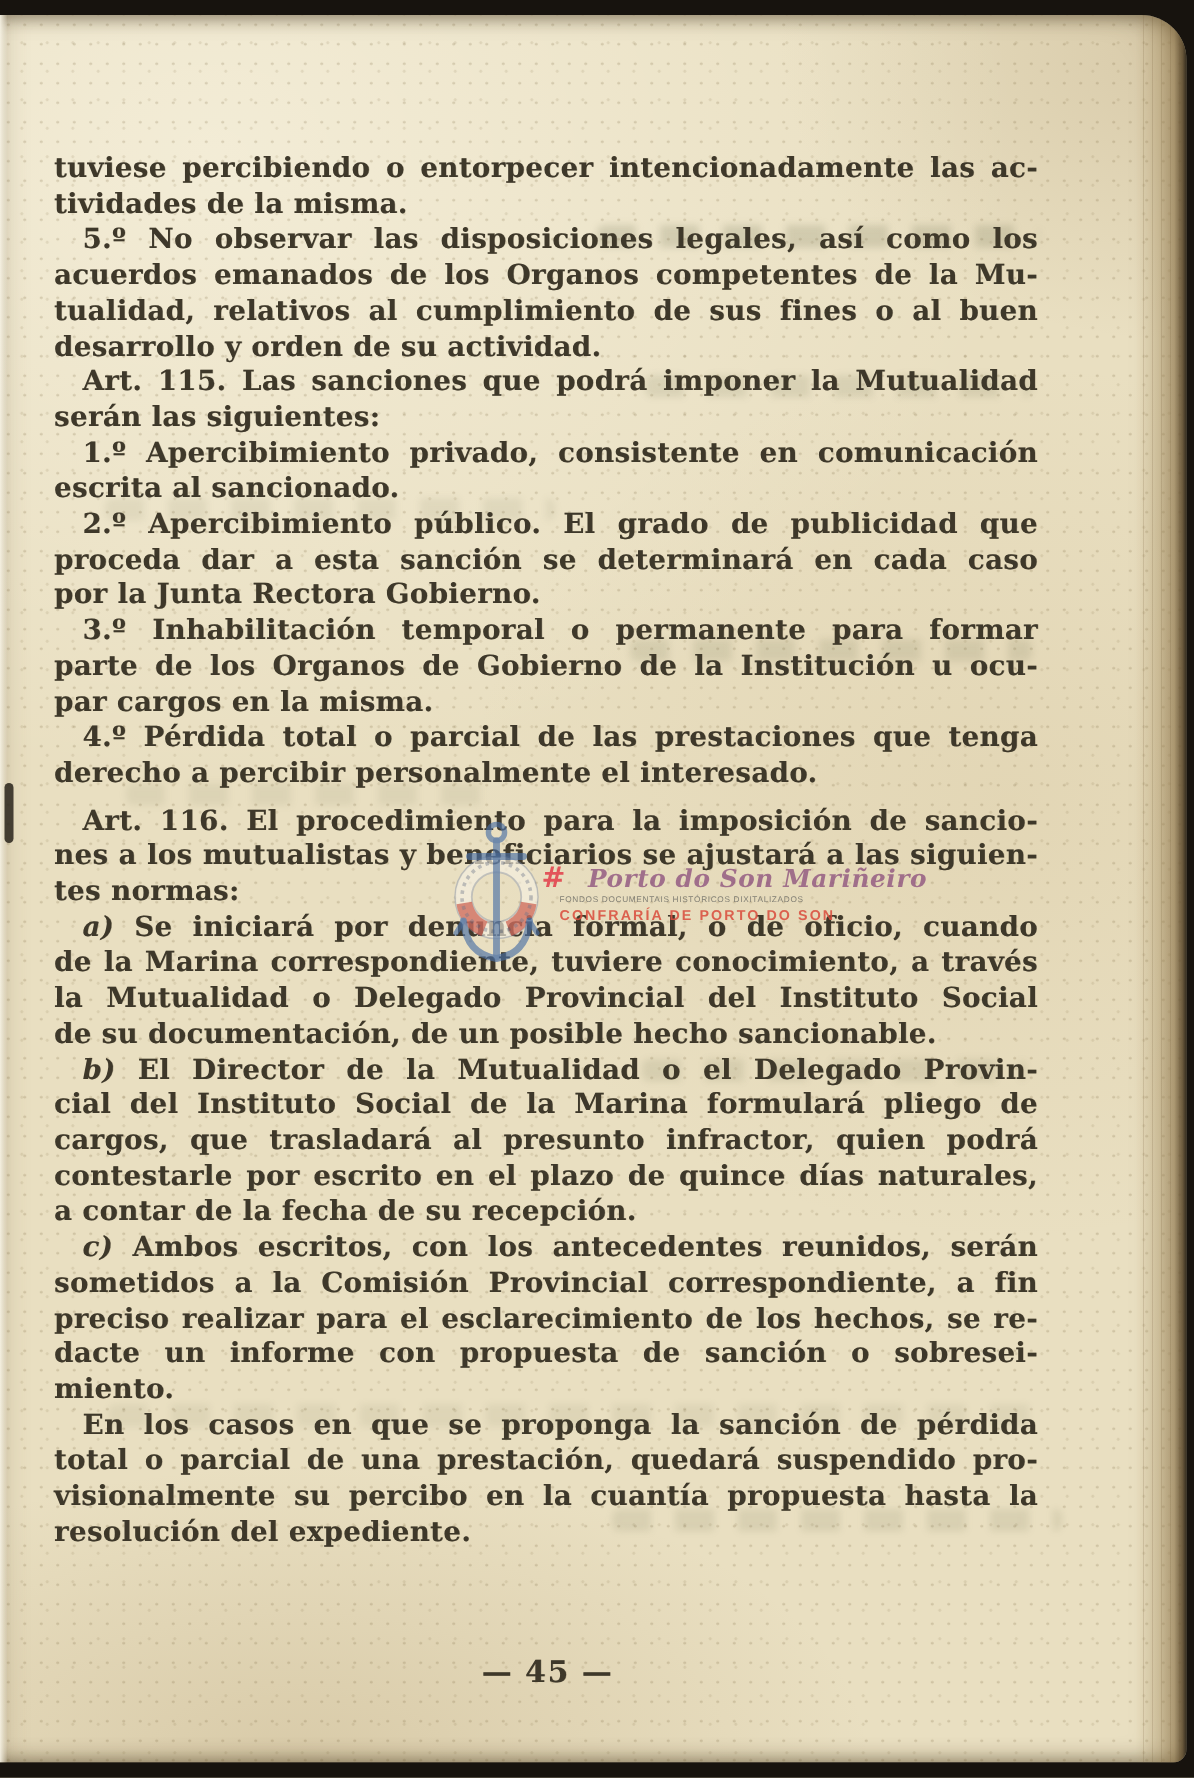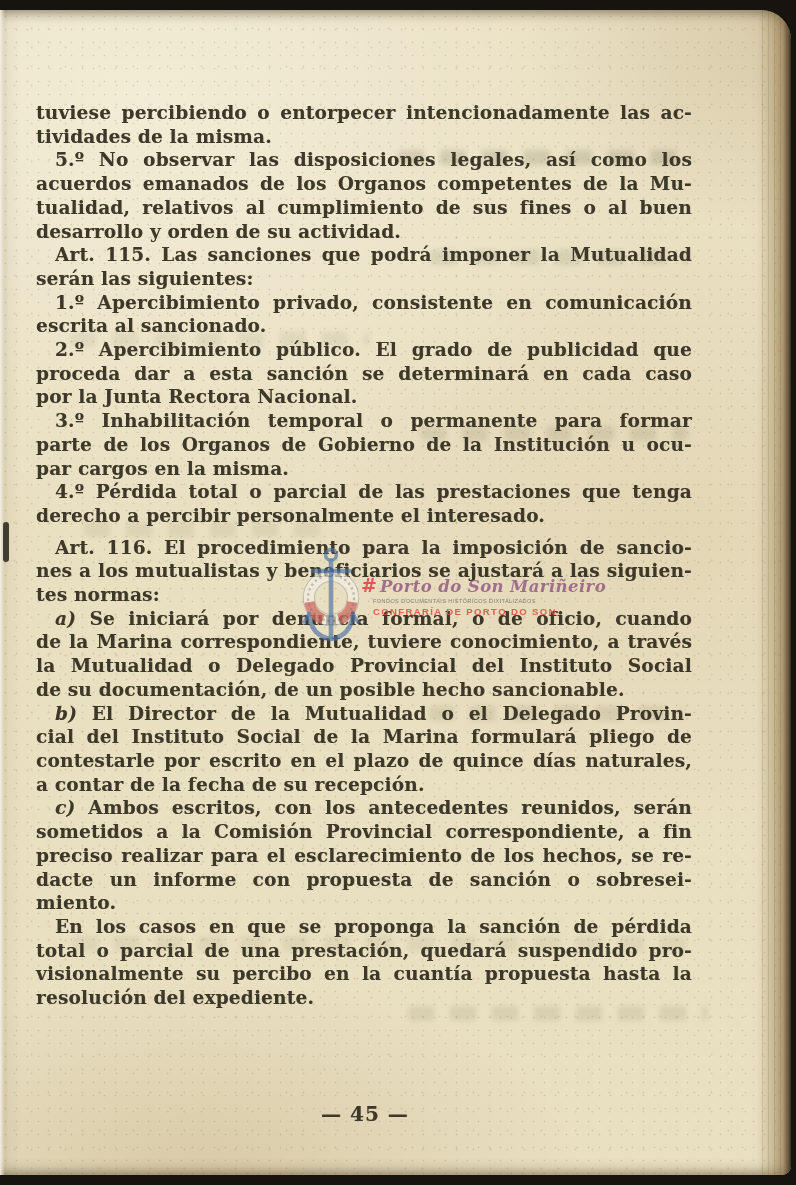--- a/index.html
+++ b/index.html
@@ -99,20 +99,21 @@
   .wm-text { position: absolute; left: 64px; top: 30px; width: 186px; }
   .wm-line1 { white-space: nowrap; }
   .wm-hash {
     font: 700 italic 19px/18px "DejaVu Serif", serif;
     color: rgba(226,60,72,.85); margin-right: 3px;
   }
   .wm-script {
     font: 700 italic 16.5px/18px "DejaVu Serif", serif;
     color: rgba(142,84,126,.8);
     letter-spacing: .4px;
+    margin-left: 12px;
   }
   .wm-small {
     margin-top: 2px; margin-left: 12px;
     font: 400 5.5px/7px "Liberation Sans", sans-serif;
     color: rgba(118,116,108,.9);
     letter-spacing: .45px; white-space: nowrap;
   }
   .wm-red {
     margin-top: 1px; margin-left: 12px;
     font: 700 9.5px/11px "Liberation Sans", sans-serif;
@@ -141,35 +142,36 @@
         <div class="line indent">5.º No observar las disposiciones legales, así como los</div>
         <div class="line">acuerdos emanados de los Organos competentes de la Mu-</div>
         <div class="line">tualidad, relativos al cumplimiento de sus fines o al buen</div>
         <div class="line end">desarrollo y orden de su actividad.</div>
         <div class="line indent">Art. 115. Las sanciones que podrá imponer la Mutualidad</div>
         <div class="line end">serán las siguientes:</div>
         <div class="line indent">1.º Apercibimiento privado, consistente en comunicación</div>
         <div class="line end">escrita al sancionado.</div>
         <div class="line indent">2.º Apercibimiento público. El grado de publicidad que</div>
         <div class="line">proceda dar a esta sanción se determinará en cada caso</div>
-        <div class="line end">por la Junta Rectora Nacional.</div>
+        <div class="line end">por la Junta Rectora Gobierno.</div>
         <div class="line indent">3.º Inhabilitación temporal o permanente para formar</div>
         <div class="line">parte de los Organos de Gobierno de la Institución u ocu-</div>
         <div class="line end">par cargos en la misma.</div>
         <div class="line indent">4.º Pérdida total o parcial de las prestaciones que tenga</div>
         <div class="line end">derecho a percibir personalmente el interesado.</div>
         <div class="line indent gap">Art. 116. El procedimiento para la imposición de sancio-</div>
         <div class="line">nes a los mutualistas y beneficiarios se ajustará a las siguien-</div>
         <div class="line end">tes normas:</div>
         <div class="line indent"><i>a)</i> Se iniciará por denuncia formal, o de oficio, cuando</div>
         <div class="line">de la Marina correspondiente, tuviere conocimiento, a través</div>
         <div class="line">la Mutualidad o Delegado Provincial del Instituto Social</div>
         <div class="line end">de su documentación, de un posible hecho sancionable.</div>
         <div class="line indent"><i>b)</i> El Director de la Mutualidad o el Delegado Provin-</div>
         <div class="line">cial del Instituto Social de la Marina formulará pliego de</div>
+        <div class="line">cargos, que trasladará al presunto infractor, quien podrá</div>
         <div class="line">contestarle por escrito en el plazo de quince días naturales,</div>
         <div class="line end">a contar de la fecha de su recepción.</div>
         <div class="line indent"><i>c)</i> Ambos escritos, con los antecedentes reunidos, serán</div>
         <div class="line">sometidos a la Comisión Provincial correspondiente, a fin</div>
         <div class="line">preciso realizar para el esclarecimiento de los hechos, se re-</div>
         <div class="line">dacte un informe con propuesta de sanción o sobresei-</div>
         <div class="line end">miento.</div>
         <div class="line indent">En los casos en que se proponga la sanción de pérdida</div>
         <div class="line">total o parcial de una prestación, quedará suspendido pro-</div>
         <div class="line">visionalmente su percibo en la cuantía propuesta hasta la</div>

